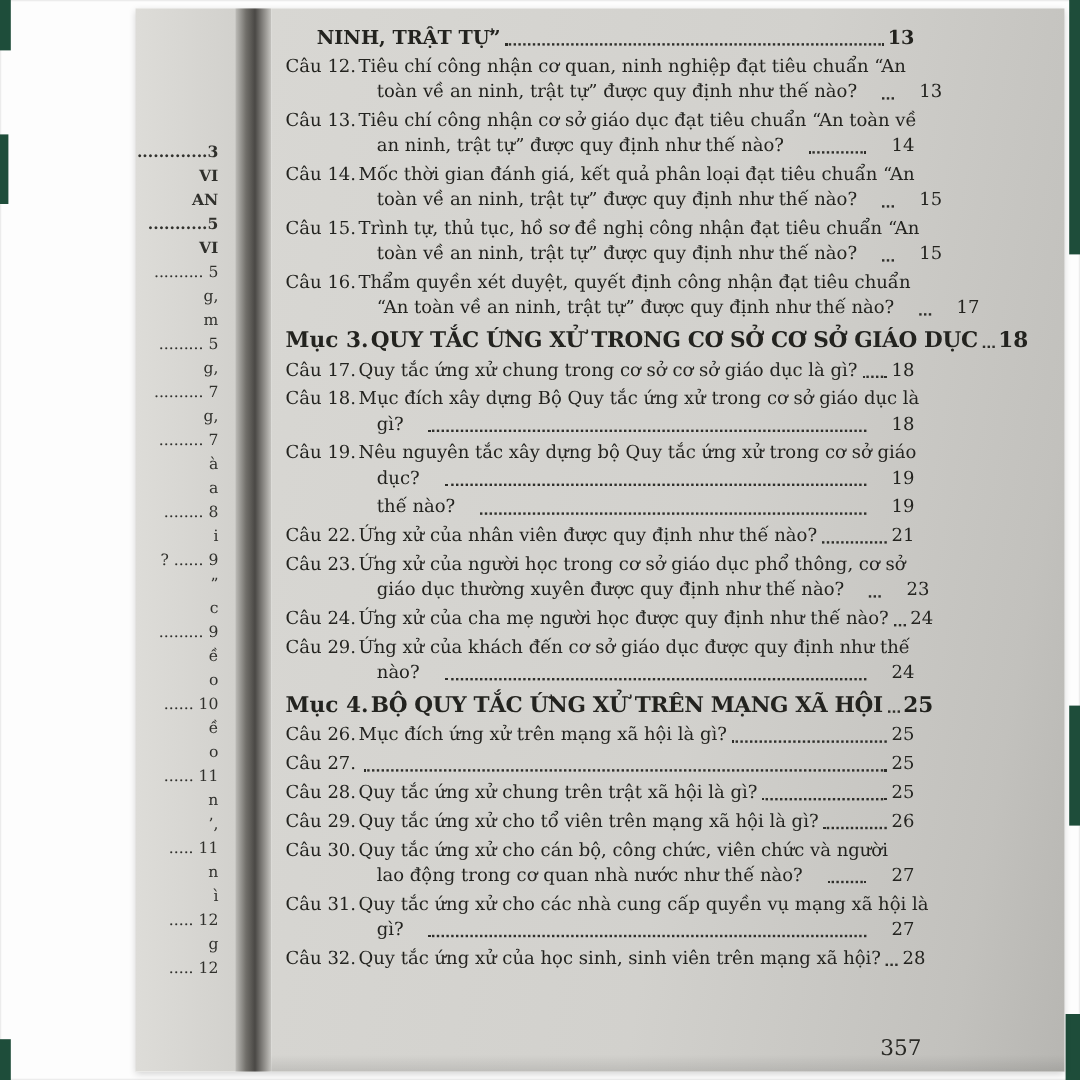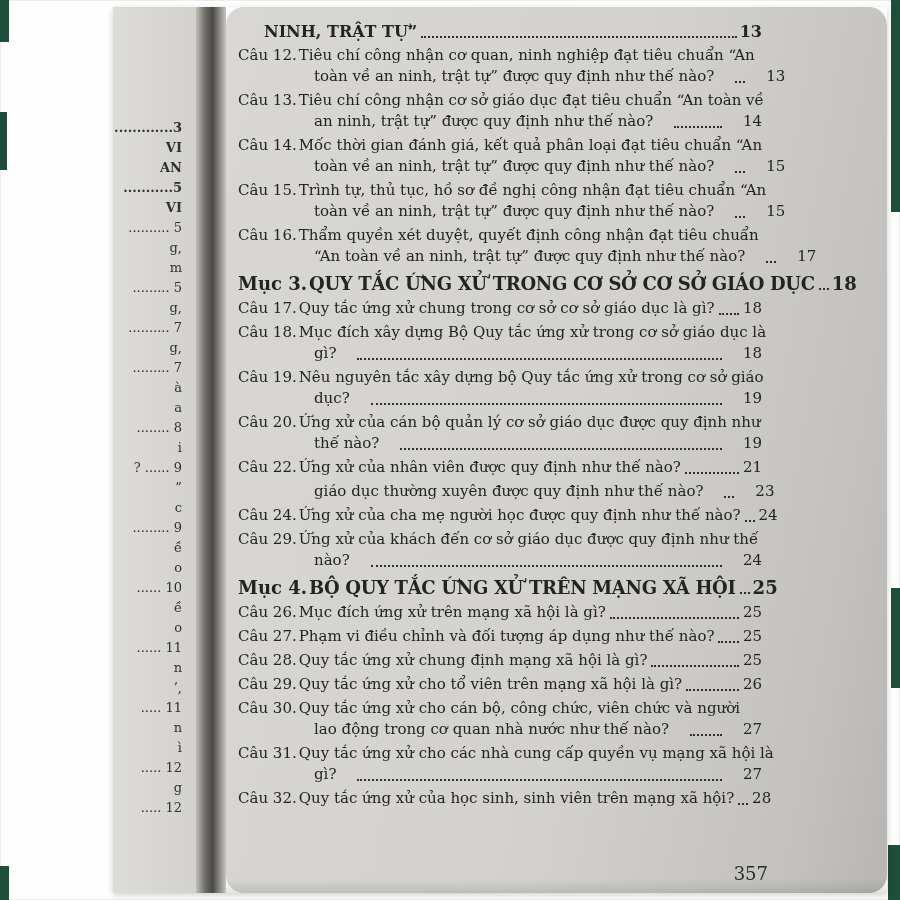--- a/index.html
+++ b/index.html
@@ -19,21 +19,20 @@
 
   .photo { position:absolute; left:113px; top:7px; width:774px; height:886px;
            box-shadow:0 2px 6px rgba(0,0,0,.18); }
   .left-page { position:absolute; left:0; top:0; width:83px; height:100%;
     background:linear-gradient(90deg,#dedddArgba 0,#dddcd8 0,#d2d1cd 100%); }
   .left-page { background:linear-gradient(90deg,#dddcd8,#d2d1cd); }
   .spine { position:absolute; left:83px; top:0; width:30px; height:100%;
     background:linear-gradient(90deg,#bfbeba,#716f6a 30%,#4a4845 55%,#9b9995 85%,#c5c4c0); }
   .page  { position:absolute; left:113px; top:0; right:0; bottom:0;
     background:linear-gradient(100deg,#d8d7d3,#d2d1cd 55%,#c2c1bd 88%,#b7b6b2);
-    border-radius:18px;
   }
   .page::after { content:""; position:absolute; left:0; right:0; bottom:0; height:14px;
     background:linear-gradient(180deg,rgba(0,0,0,0),rgba(0,0,0,.10)); }
 
   .fragments { padding-top:111px; padding-right:14px; text-align:right;
     font-size:13px; line-height:20px; color:#30302c; }
   .fragments .b { font-weight:bold; }
 
   .toc { position:absolute; left:12px; top:14px; width:524px;
     font-size:15px; line-height:21px; color:#23231f; }
@@ -201,39 +200,39 @@
               <span class="label">Câu 19.</span>
               <span class="txt">Nêu nguyên tắc xây dựng bộ Quy tắc ứng xử trong cơ sở giáo</span>
             </div>
             <div class="row cont">
               <span class="txt">dục?</span>
               <span class="leader"></span>
               <span class="pg">19</span>
             </div>
           </div>
           <div class="toc-entry entry">
-            <div class="row">
-              <span class="label">Câu 20.</span>
-              <span class="txt">Ứng xử của cán bộ quản lý cơ sở giáo dục được quy định như</span>
-            </div>
             <div class="row cont">
               <span class="txt">thế nào?</span>
               <span class="leader"></span>
               <span class="pg">19</span>
             </div>
           </div>
           <div class="toc-entry entry">
             <div class="row">
               <span class="label">Câu 22.</span>
               <span class="txt">Ứng xử của nhân viên được quy định như thế nào?</span>
               <span class="leader"></span>
               <span class="pg">21</span>
             </div>
           </div>
           <div class="toc-entry entry">
+            <div class="row">
+              <span class="label">Câu 23.</span>
+              <span class="txt">Ứng xử của người học trong cơ sở giáo dục phổ thông, cơ sở</span>
+            </div>
             <div class="row cont">
               <span class="txt">giáo dục thường xuyên được quy định như thế nào?</span>
               <span class="leader"></span>
               <span class="pg">23</span>
             </div>
           </div>
           <div class="toc-entry entry">
             <div class="row">
               <span class="label">Câu 24.</span>
               <span class="txt">Ứng xử của cha mẹ người học được quy định như thế nào?</span>
@@ -264,29 +263,28 @@
             <div class="row">
               <span class="label">Câu 26.</span>
               <span class="txt">Mục đích ứng xử trên mạng xã hội là gì?</span>
               <span class="leader"></span>
               <span class="pg">25</span>
             </div>
           </div>
           <div class="toc-entry entry">
             <div class="row">
               <span class="label">Câu 27.</span>
-              <span class="txt">Phạm vi điều chỉnh và đối tượng áp dụng như thế nào?</span>
               <span class="leader"></span>
               <span class="pg">25</span>
             </div>
           </div>
           <div class="toc-entry entry">
             <div class="row">
               <span class="label">Câu 28.</span>
-              <span class="txt">Quy tắc ứng xử chung định mạng xã hội là gì?</span>
+              <span class="txt">Quy tắc ứng xử chung trên trật xã hội là gì?</span>
               <span class="leader"></span>
               <span class="pg">25</span>
             </div>
           </div>
           <div class="toc-entry entry">
             <div class="row">
               <span class="label">Câu 29.</span>
               <span class="txt">Quy tắc ứng xử cho tổ viên trên mạng xã hội là gì?</span>
               <span class="leader"></span>
               <span class="pg">26</span>

